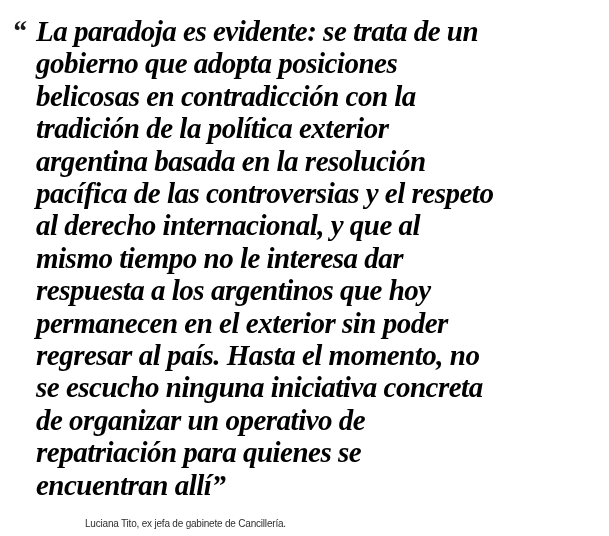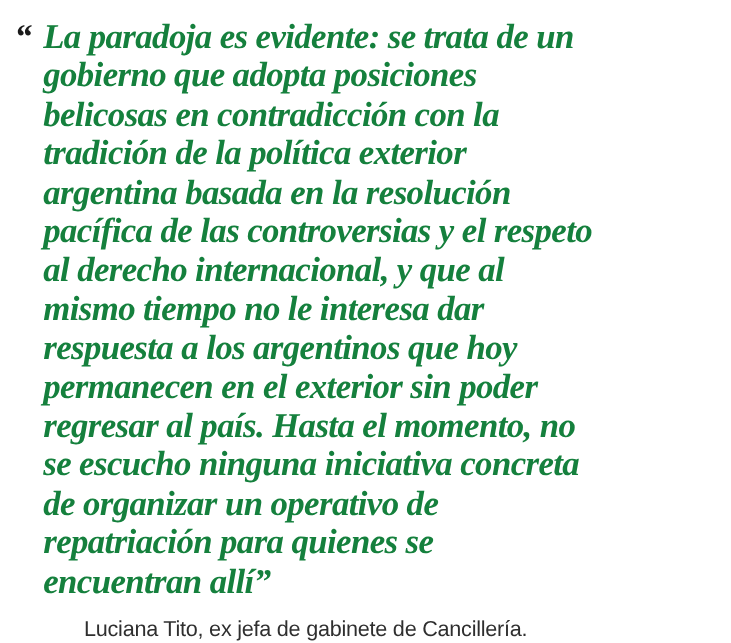--- a/index.html
+++ b/index.html
@@ -29,30 +29,30 @@
     line-height: 32.4px;
     color: #1a1a1a;
   }
   .quote-text, .quote-mark-close {
     font-family: "Liberation Serif", serif;
     font-weight: 700;
     font-style: italic;
     font-size: 29px;
     line-height: 32.4px;
     letter-spacing: -0.5px;
-    color: #15803d;
+    color: #000000;
   }
   .quote-text {
     white-space: pre;
     display: inline;
   }
   .attribution {
-    margin: 14px 10px 0 34px;
+    margin: 14px 10px 0 49px;
     font-family: "Liberation Sans", sans-serif;
-    font-size: 18px;
+    font-size: 10px;
     line-height: 18px;
     letter-spacing: -0.2px;
     color: #2f2f2f;
   }
 </style>
 </head>
 <body>
 
 <figure class="quote-block">
   <span class="quote-mark-open">“</span>

